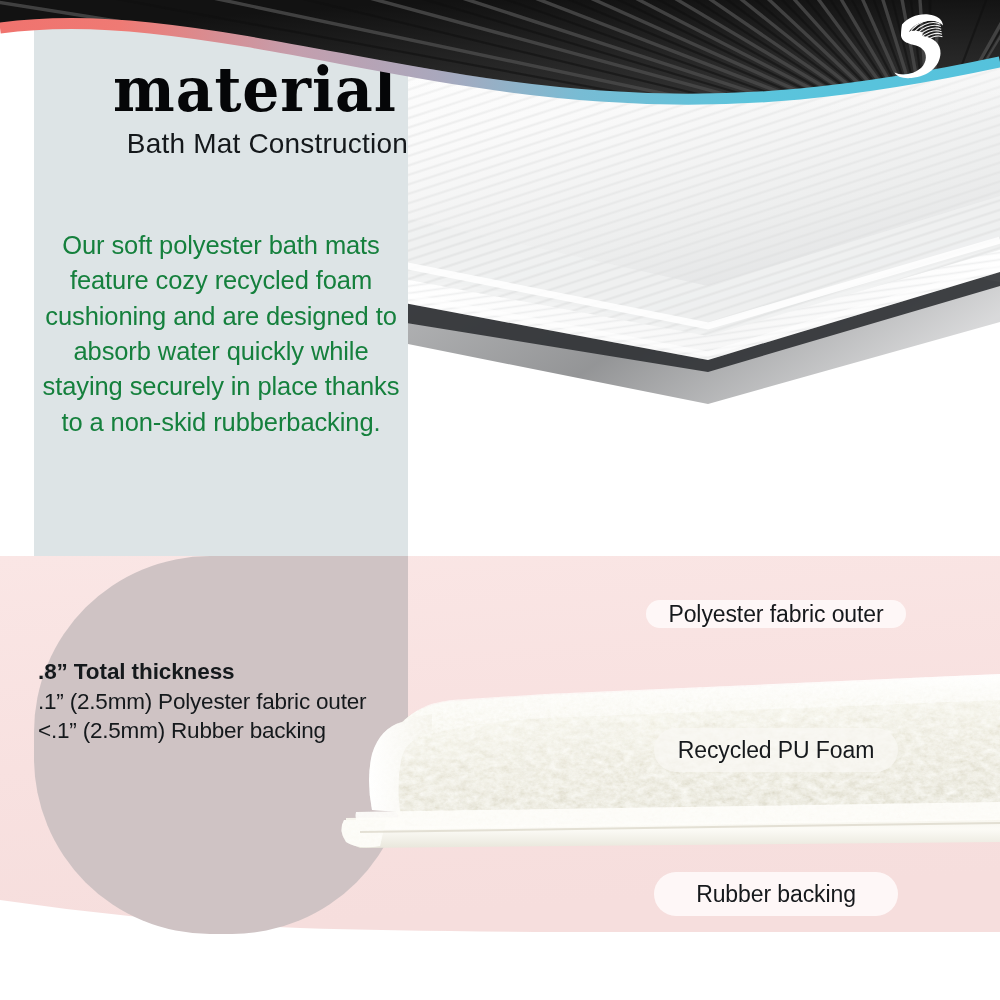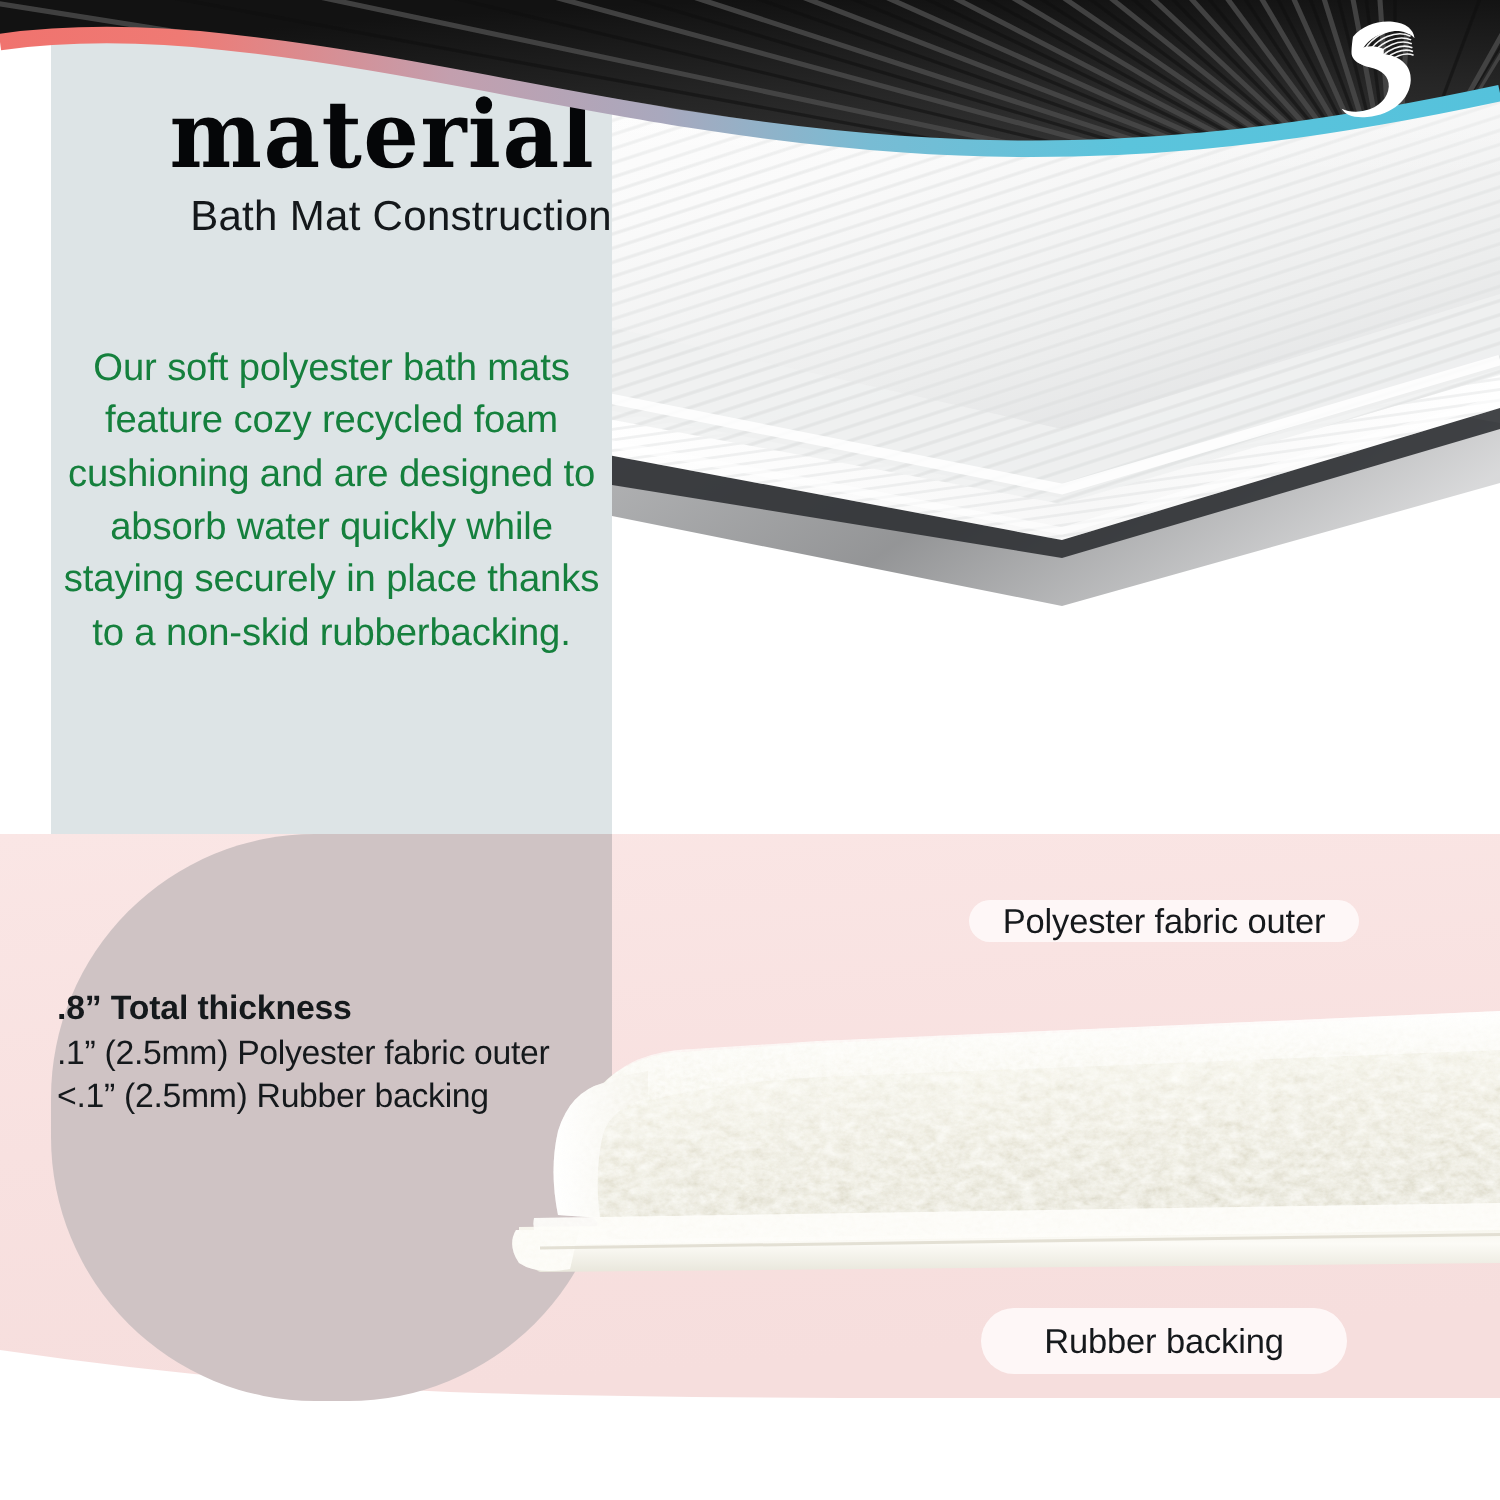--- a/index.html
+++ b/index.html
@@ -364,20 +364,21 @@
     </svg>
   </div>
 
   <div class="spec-block">
     <div class="spec-title">.8” Total thickness</div>
     <div class="spec-line">.1” (2.5mm) Polyester fabric outer</div>
     <div class="spec-line">&lt;.1” (2.5mm) Rubber backing</div>
   </div>
 
   <div class="pill pill-outer">Polyester fabric outer</div>
+  <div class="pill pill-foam">Recycled PU Foam</div>
   <div class="pill pill-rubber">Rubber backing</div>
 
   <div class="banner">
     <svg viewBox="0 0 1000 120" xmlns="http://www.w3.org/2000/svg" aria-hidden="true">
       <defs>
         <clipPath id="waveClip">
           <path d="M0 0 L1000 0 L1000 62 C860 92 740 106 600 96 C430 84 300 44 150 28 C96 22 44 22 0 28 Z"></path>
         </clipPath>
         <linearGradient id="strokeGrad" x1="0" y1="0" x2="1" y2="0">
           <stop offset="0.00" stop-color="#f0736e"></stop>

